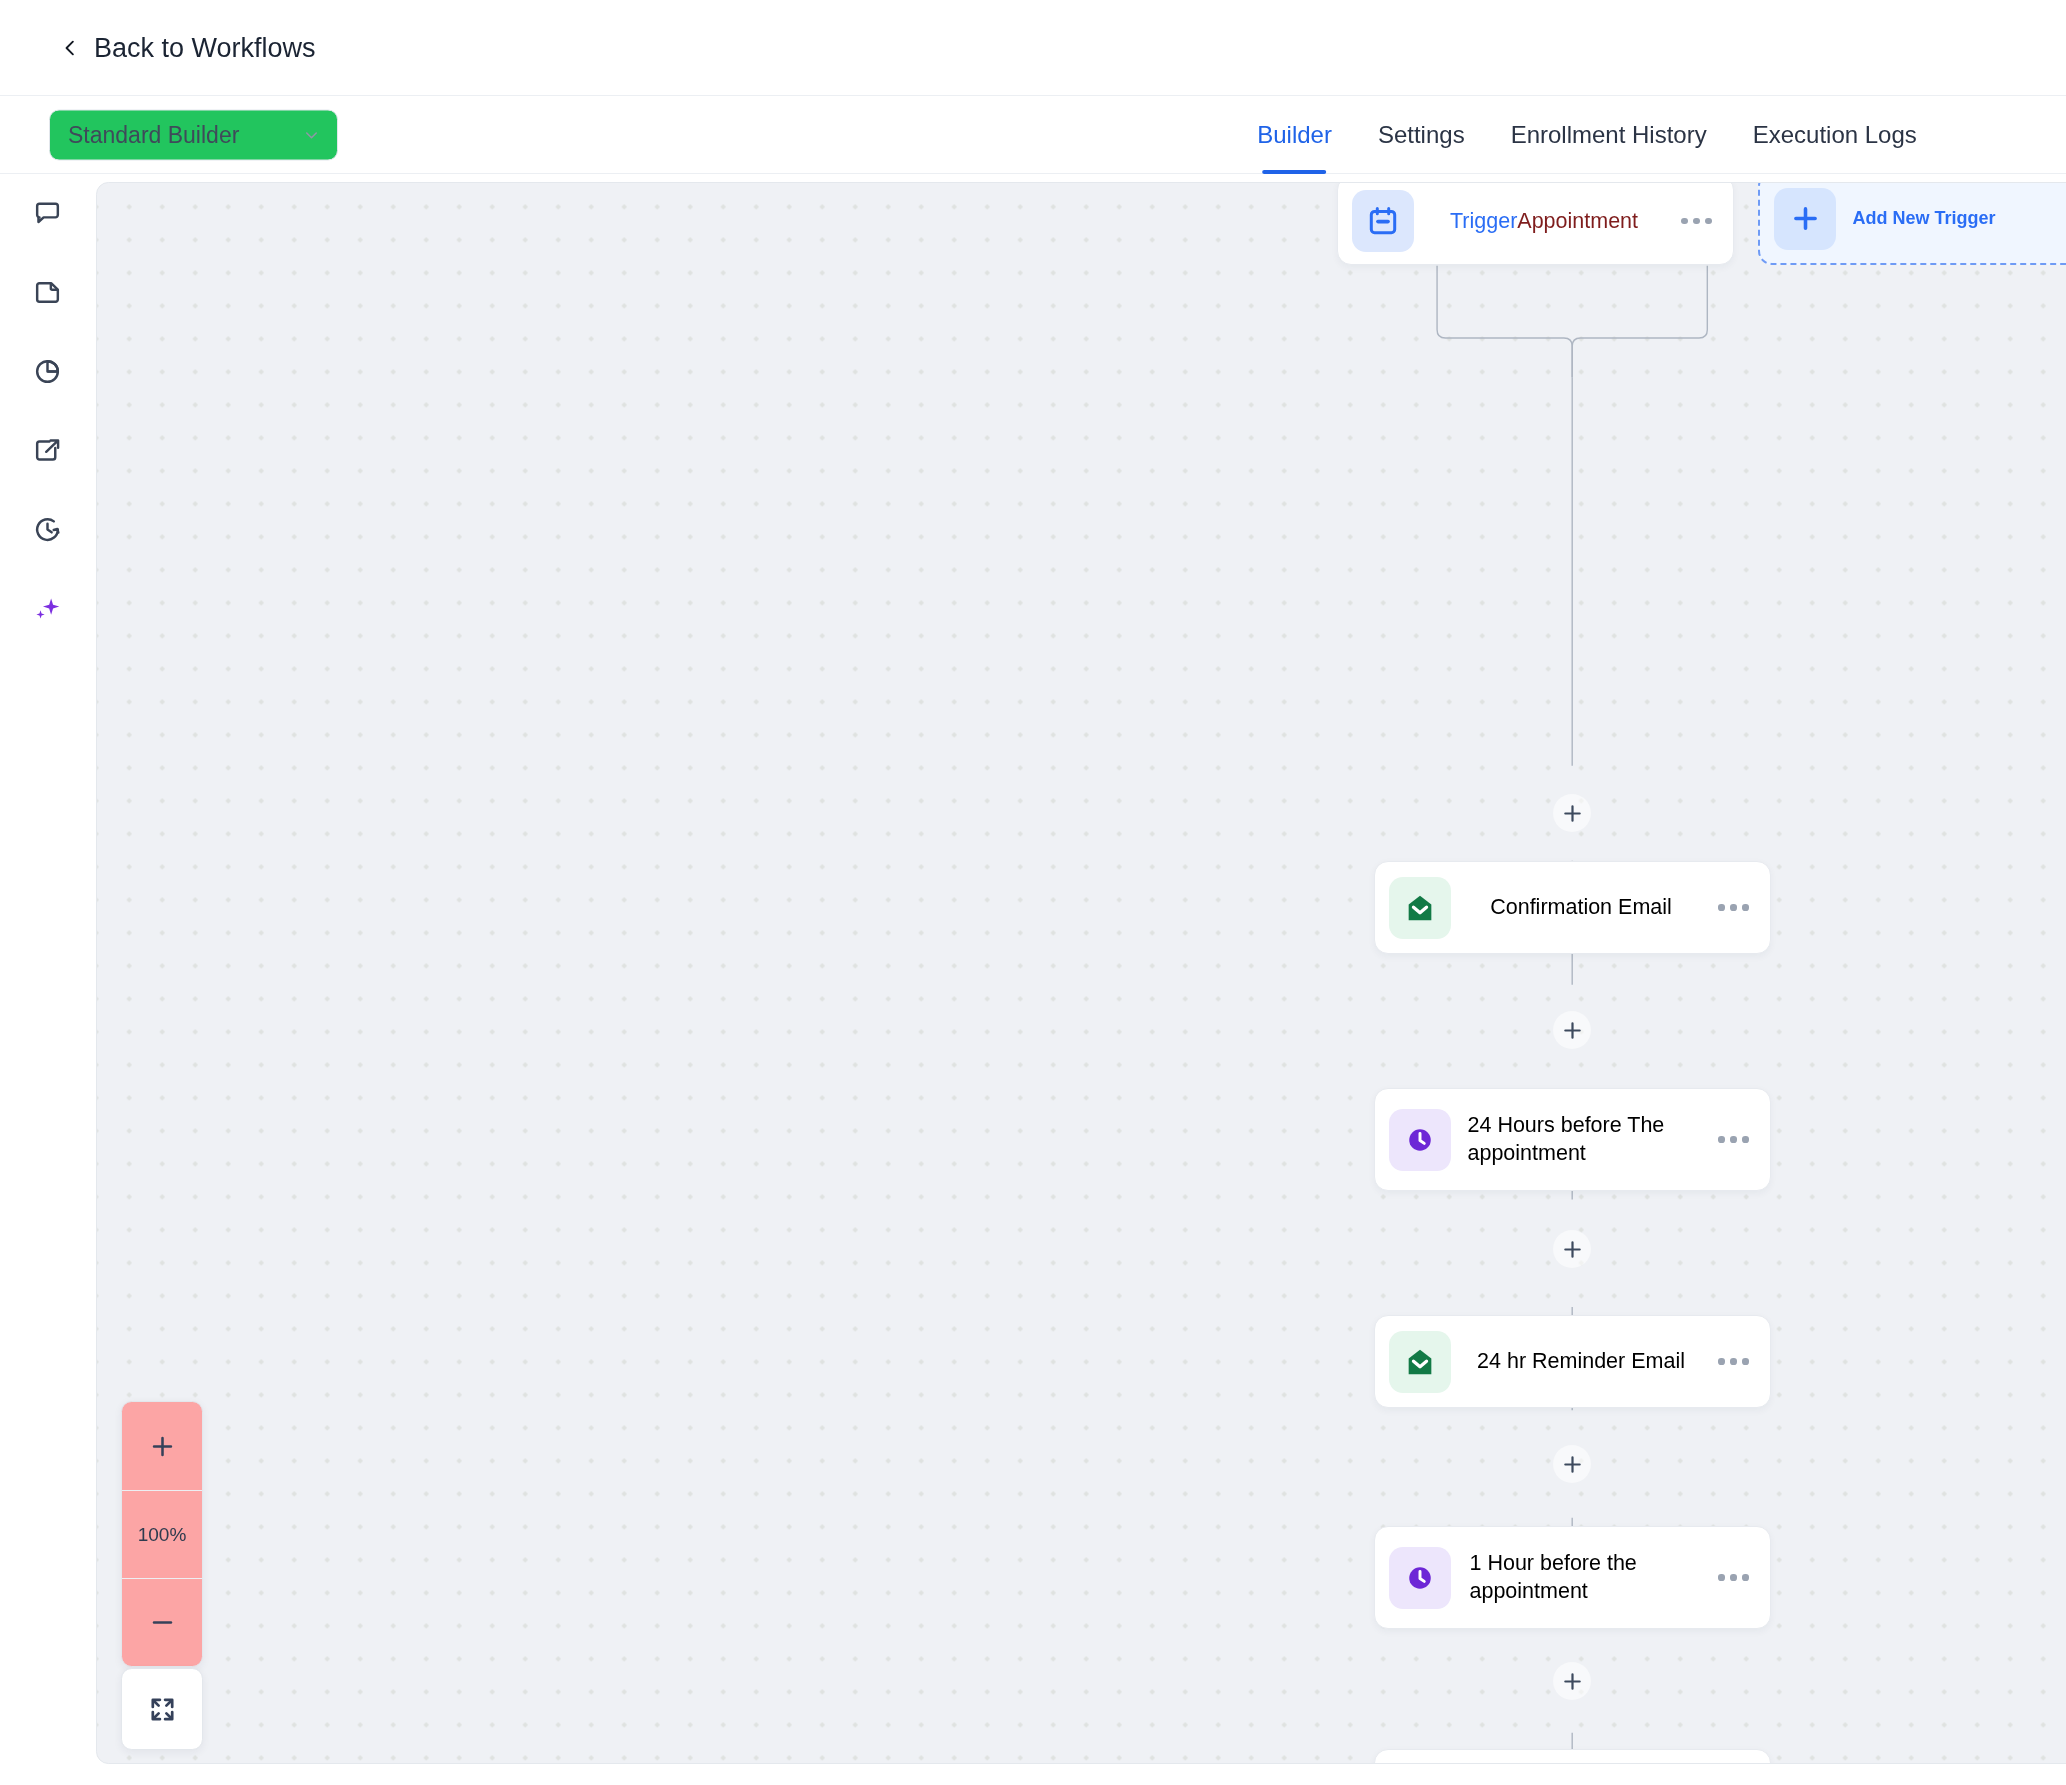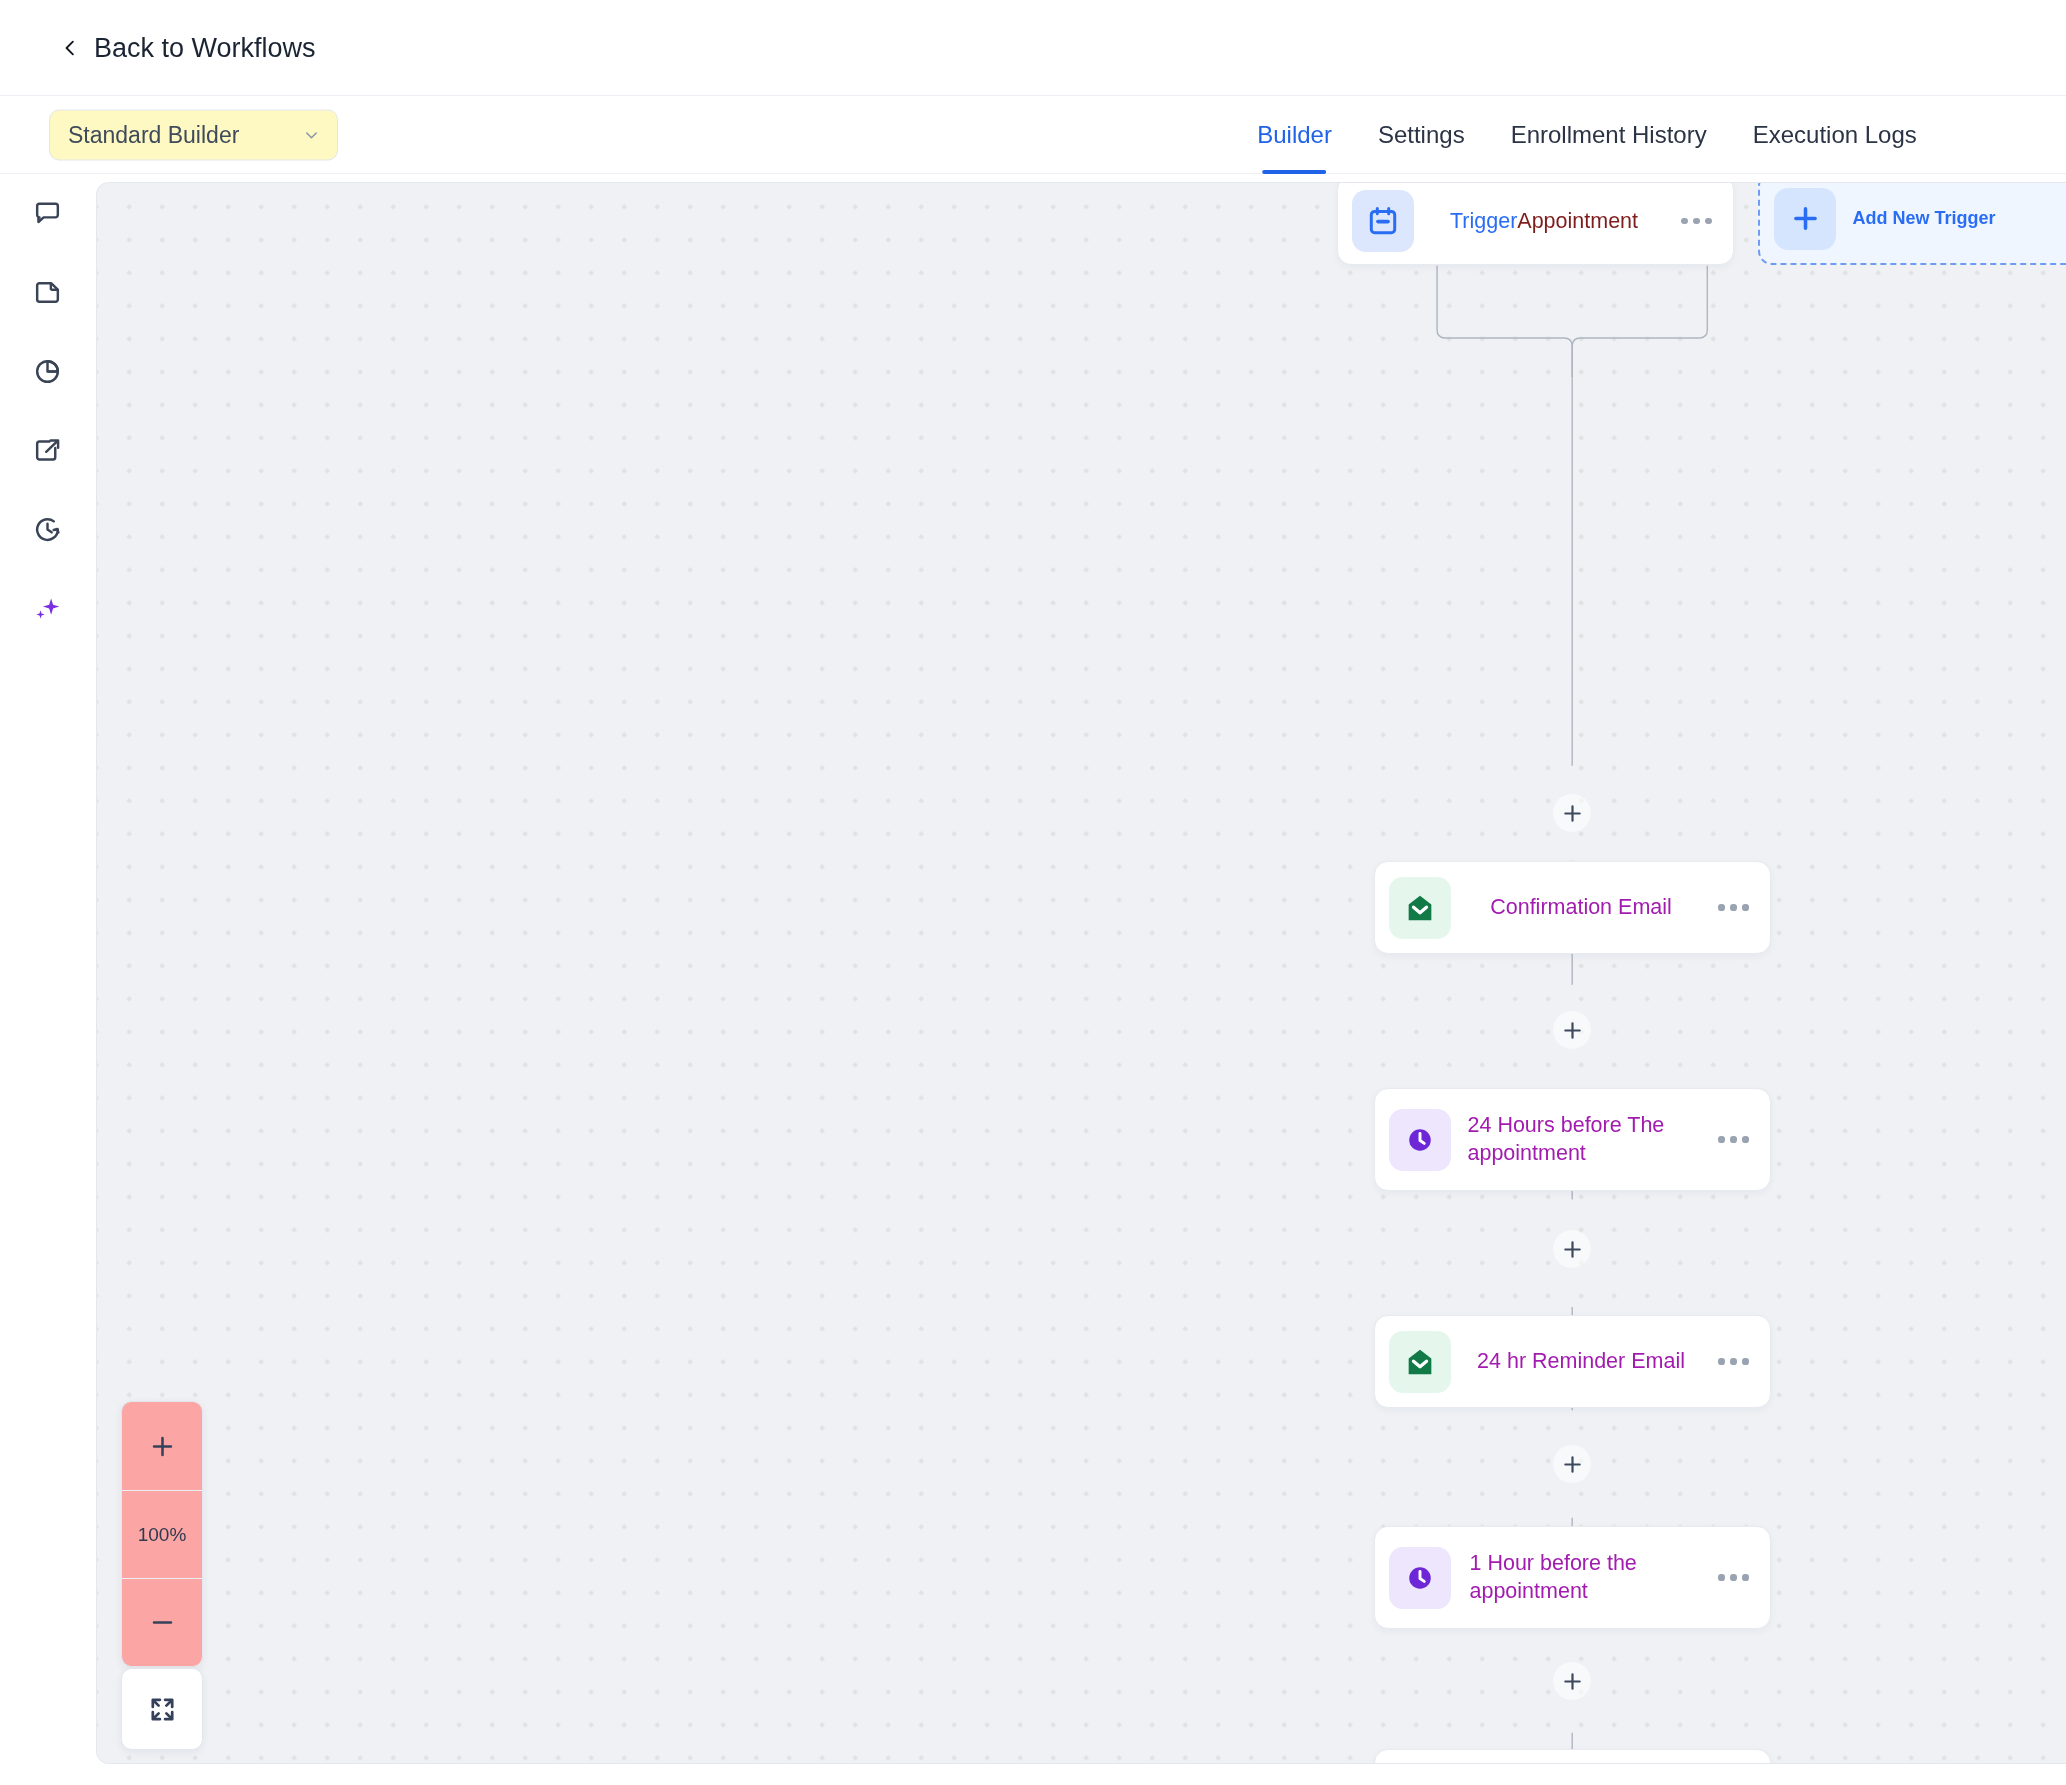--- a/index.html
+++ b/index.html
@@ -32,21 +32,21 @@
   .pencil-btn { width: 21.5px; height: 21.5px; flex: none; cursor: pointer; }
 
   
   .tabbar {
     position: absolute; left: 0; top: 96px; width: 3174px; height: 78px;
     background: #ffffff; border-bottom: 1.7px solid #eceff3;
   }
   .builder-select {
     position: absolute; left: 49px; top: 50%; transform: translateY(-50%);
     width: 289px; height: 51px; border: 1.2px solid #e2e6ec; border-radius: 10px;
-    background: #fef9c3; display: flex; align-items: center;
+    background: #22c55e; display: flex; align-items: center;
     padding: 0 15.7px 0 18px; cursor: pointer;
   }
   .builder-select-label { font-size: 23px; color: #3f4a5a; flex: 1; white-space: nowrap; }
   .chev-down { width: 19px; height: 19px; flex: none; }
 
   .tabs {
     position: absolute; left: 50%; top: 0; transform: translateX(-50%);
     height: 78px; display: flex; align-items: center; gap: 0;
   }
   .tab {
@@ -96,21 +96,21 @@
   .node-icon {
     flex: none; width: 62px; height: 62px; border-radius: 14px;
     display: flex; align-items: center; justify-content: center;
   }
   .node-icon.blue { background: #dce7fd; }
   .node-icon.green { background: #e5f6ec; }
   .node-icon.purple { background: #ede6fc; }
   .node-text { flex: 1; min-width: 0; display: flex; justify-content: center; }
   .node-title-blue { font-size: 21.5px; color: #2a6df5; line-height: 1.22; }
   .node-sub { font-size: 21.5px; color: #7f1d1d; line-height: 1.22; }
-  .node-label { font-size: 21.5px; color: #a21caf; line-height: 1.28; }
+  .node-label { font-size: 21.5px; color: #000000; line-height: 1.28; }
   .dots {
     flex: none; width: 45px; height: 25px;
     display: flex; align-items: center; justify-content: center; gap: 5.8px;
     cursor: pointer;
   }
   .dots i { width: 6.2px; height: 6.2px; border-radius: 50%; background: #9aa3b1; display: block; }
 
   .add-trigger {
     position: absolute;
     background: #f0f6ff;

